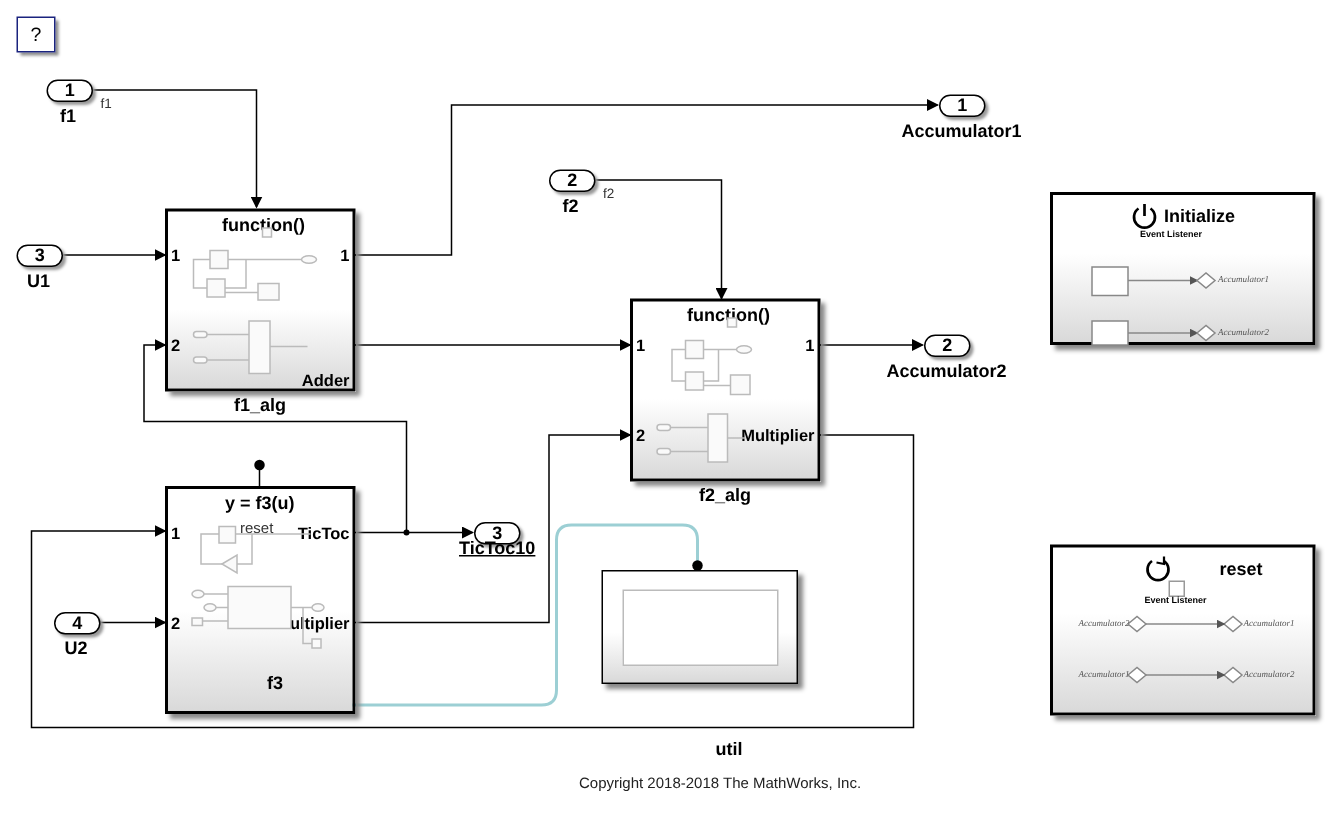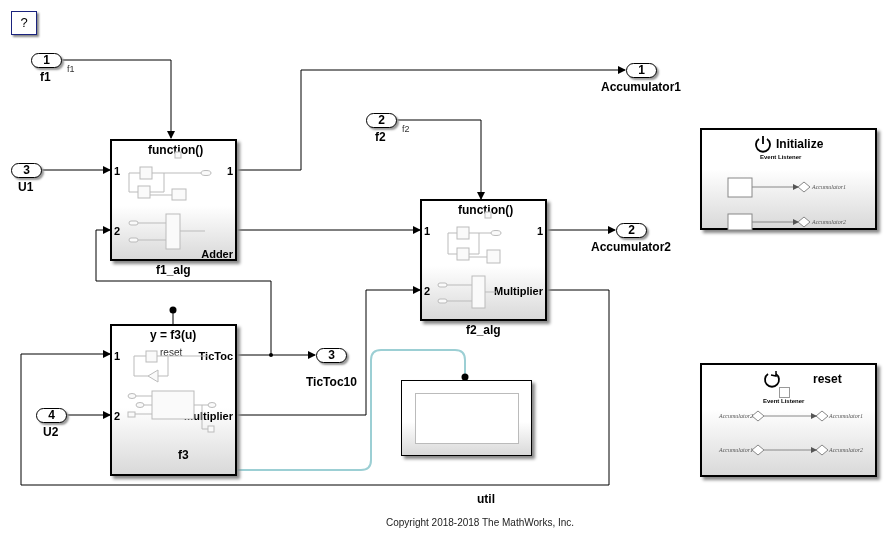--- a/index.html
+++ b/index.html
@@ -72,21 +72,21 @@
 <div class="port" style="left:36px;top:408px;width:29px;">4</div>
 <div class="lbl" style="left:43px;top:425px;">U2</div>
 
 <div class="port" style="left:626px;top:63px;width:29px;">1</div>
 <div class="lbl" style="left:601px;top:80px;">Accumulator1</div>
 
 <div class="port" style="left:616px;top:223px;width:29px;">2</div>
 <div class="lbl" style="left:591px;top:240px;">Accumulator2</div>
 
 <div class="port" style="left:316px;top:348px;width:29px;">3</div>
-<div class="lbl" style="left:306px;top:375px;">TicToc10</div>
+<div class="lbl" style="left:306px;top:358px;text-decoration:underline;">TicToc10</div>
 
 <div class="block" style="left:110px;top:139px;width:127px;height:122px;">
   <div class="bt" style="left:36px;top:2px;">function()</div>
   <div class="pin" style="left:2px;top:24px;">1</div>
   <div class="pin" style="left:2px;top:84px;">2</div>
   <div class="pin" style="right:2px;top:24px;">1</div>
   <div class="pin" style="right:2px;top:84px;margin-top:23px;">Adder</div>
   <svg width="123" height="118" style="position:absolute;left:0;top:0;">
     <g stroke="#bbb" fill="#fafafa" stroke-width="1">
       <rect x="63" y="11" width="6" height="6"></rect>

